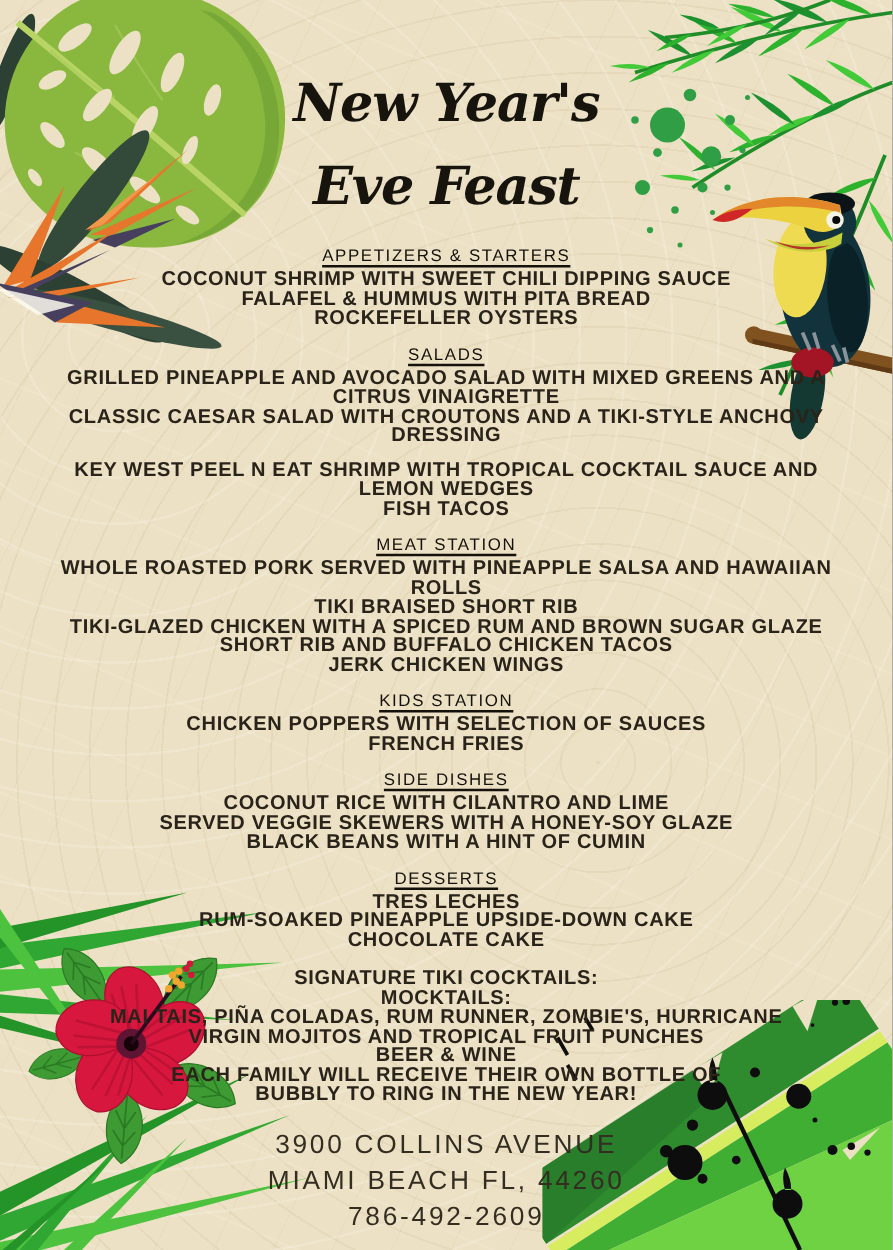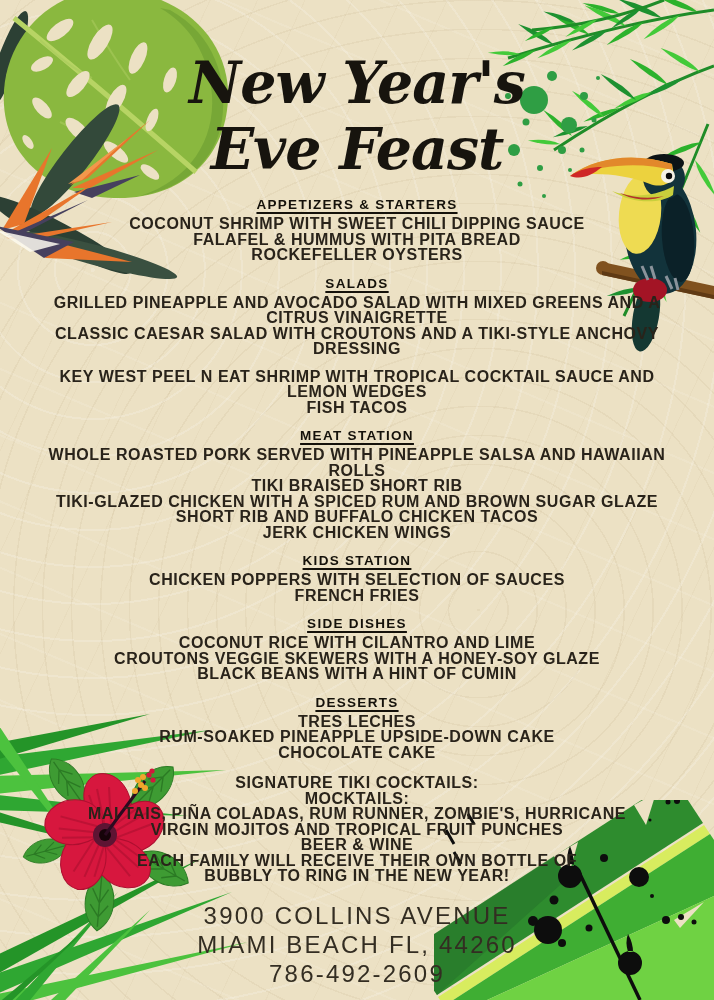--- a/index.html
+++ b/index.html
@@ -11,30 +11,30 @@
       repeating-linear-gradient(115deg, transparent 0 18px, rgba(160,130,80,0.05) 18px 19px, transparent 19px 43px),
       repeating-linear-gradient(23deg, transparent 0 31px, rgba(255,255,255,0.10) 31px 33px, transparent 33px 61px);
     font-family:"Liberation Sans",sans-serif;}
   .deco{position:absolute;z-index:1;}
   #deco-tl{top:0;left:0;}
   #deco-tr{top:0;right:0;}
   #deco-bl{bottom:0;left:0;}
   #deco-br{bottom:0;right:0;}
   .content{position:relative;z-index:2;text-align:center;padding-top:50px;}
   .title{font-family:"DejaVu Serif",serif;font-style:italic;font-weight:700;
-    font-size:57px;line-height:66px;color:#17140e;letter-spacing:-1px;margin:0 0 14px;}
+    font-size:42px;line-height:66px;color:#17140e;letter-spacing:-1px;margin:0 0 14px;}
   .menu{margin:0 auto;width:660px;}
   .menu-section{margin-bottom:12px;}
-  .section-heading{font-weight:700;font-size:13.5px;line-height:17px;letter-spacing:1.3px;
+  .section-heading{font-weight:400;font-size:13.5px;line-height:17px;letter-spacing:1.3px;
     text-decoration:underline;text-underline-offset:3px;text-decoration-thickness:1.8px;
     color:#14110a;margin:0 0 3px;}
   .menu-item{font-weight:700;font-size:16px;line-height:15.5px;letter-spacing:0.55px;color:#29231a;}
   .drinks-block{margin-top:15px;}
   .footer{margin-top:17px;}
-  .footer-line{font-weight:400;font-size:24px;line-height:29px;letter-spacing:2.2px;color:#332d22;}
+  .footer-line{font-weight:400;font-size:21px;line-height:29px;letter-spacing:2.2px;color:#332d22;}
 </style>
 </head>
 <body>
 
 <div class="page">
 
   <svg id="deco-tl" class="deco" width="260" height="310" viewBox="0 0 260 310">
     <g>
       <ellipse cx="8" cy="60" rx="10" ry="52" fill="#2c4034" transform="rotate(20 8 60)"></ellipse>
     </g>
@@ -286,21 +286,21 @@
           <div class="menu-item">JERK CHICKEN WINGS</div>
         </section>
         <section class="menu-section">
           <h2 class="section-heading">KIDS STATION</h2>
           <div class="menu-item">CHICKEN POPPERS WITH SELECTION OF SAUCES</div>
           <div class="menu-item">FRENCH FRIES</div>
         </section>
         <section class="menu-section">
           <h2 class="section-heading">SIDE DISHES</h2>
           <div class="menu-item">COCONUT RICE WITH CILANTRO AND LIME</div>
-          <div class="menu-item">CROUTONS VEGGIE SKEWERS WITH A HONEY-SOY GLAZE</div>
+          <div class="menu-item">SERVED VEGGIE SKEWERS WITH A HONEY-SOY GLAZE</div>
           <div class="menu-item">BLACK BEANS WITH A HINT OF CUMIN</div>
         </section>
         <section class="menu-section">
           <h2 class="section-heading">DESSERTS</h2>
           <div class="menu-item">TRES LECHES</div>
           <div class="menu-item">RUM-SOAKED PINEAPPLE UPSIDE-DOWN CAKE</div>
           <div class="menu-item">CHOCOLATE CAKE</div>
         </section>
       </div>
 

